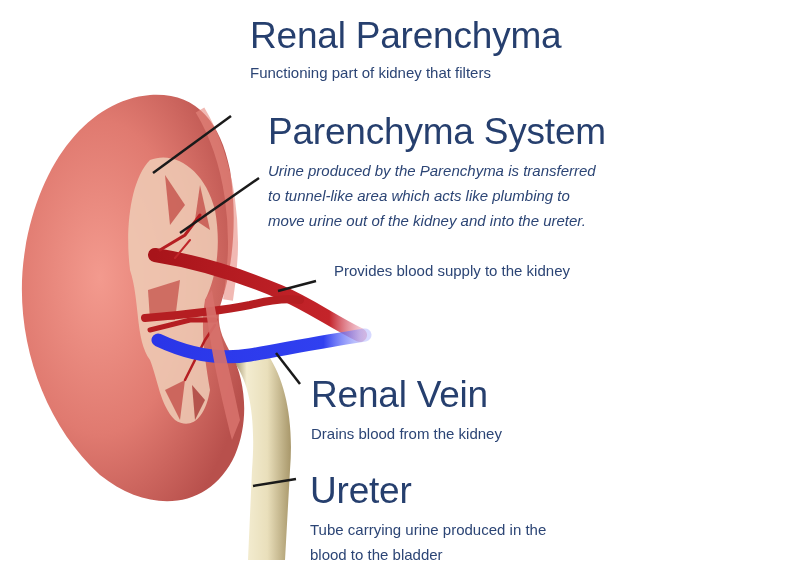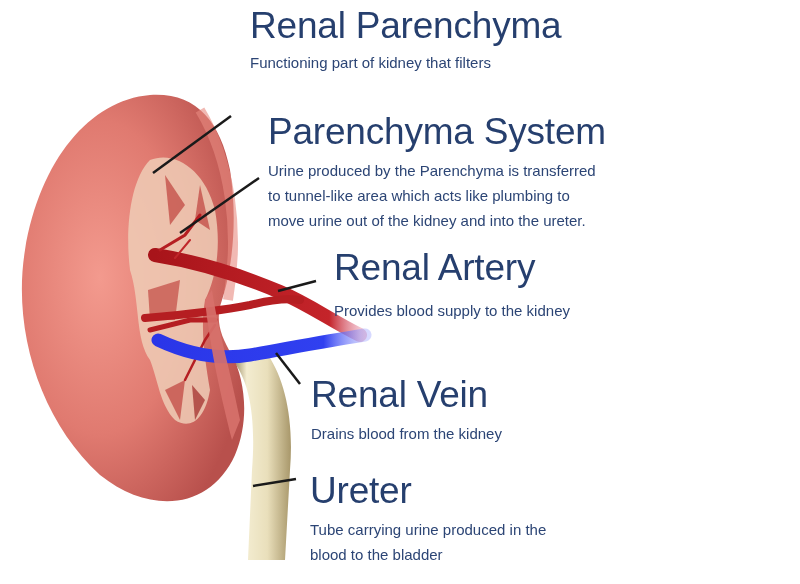--- a/index.html
+++ b/index.html
@@ -74,38 +74,37 @@
 
   <g stroke="#1a1a1a" stroke-width="2.5" fill="none">
     <line x1="153" y1="173" x2="231" y2="116"></line>
     <line x1="180" y1="233" x2="259" y2="178"></line>
     <line x1="278" y1="291" x2="316" y2="281"></line>
     <line x1="276" y1="353" x2="300" y2="384"></line>
     <line x1="253" y1="486" x2="296" y2="479"></line>
   </g>
 </svg>
 
-<div class="label" style="left:250px; top:6px;">
+<div class="label" style="left:250px; top:16px;">
   <div class="title">Renal Parenchyma</div>
   <div class="desc" style="margin-top:4px;">
     <div>Functioning part of kidney that filters</div>
   </div>
 </div>
 
 <div class="label" style="left:268px; top:112px;">
   <div class="title">Parenchyma System</div>
-  <div class="desc" style="margin-top:6px;">
+  <div class="desc" style="margin-top:6px;font-style:italic;">
     <div>Urine produced by the Parenchyma is transferred</div>
     <div>to tunnel-like area which acts like plumbing to</div>
     <div>move urine out of the kidney and into the ureter.</div>
   </div>
 </div>
 
 <div class="label" style="left:334px; top:248px;">
-  <div class="title">Renal Artery</div>
   <div class="desc" style="margin-top:10px;">
     <div>Provides blood supply to the kidney</div>
   </div>
 </div>
 
 <div class="label" style="left:311px; top:375px;">
   <div class="title">Renal Vein</div>
   <div class="desc" style="margin-top:6px;">
     <div>Drains blood from the kidney</div>
   </div>

